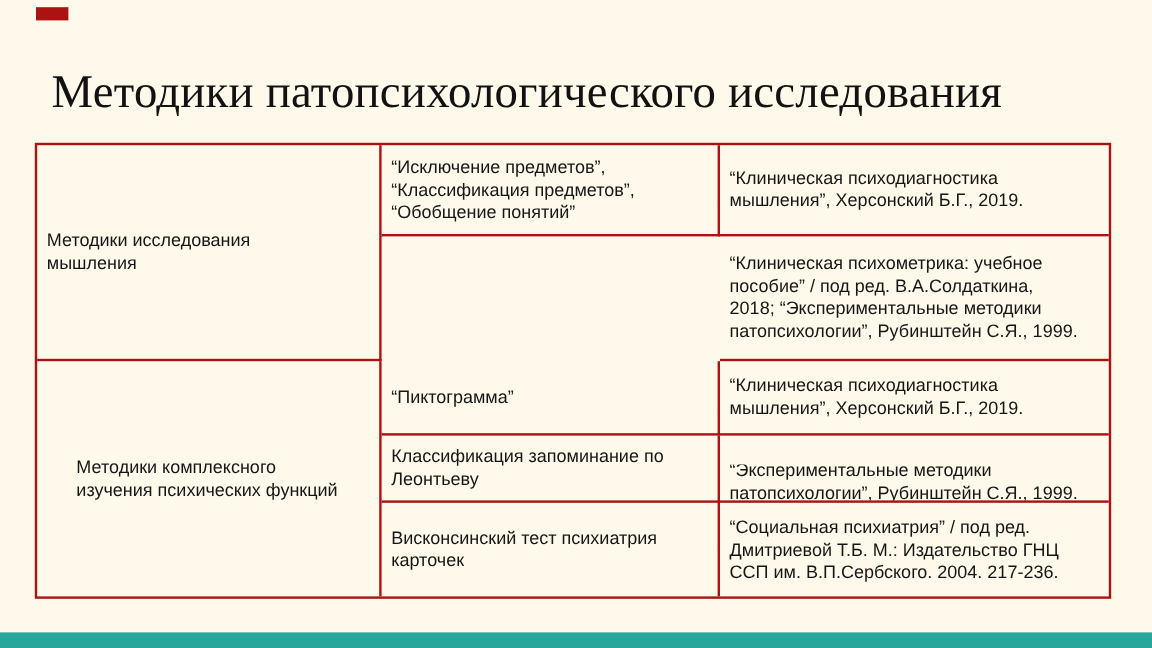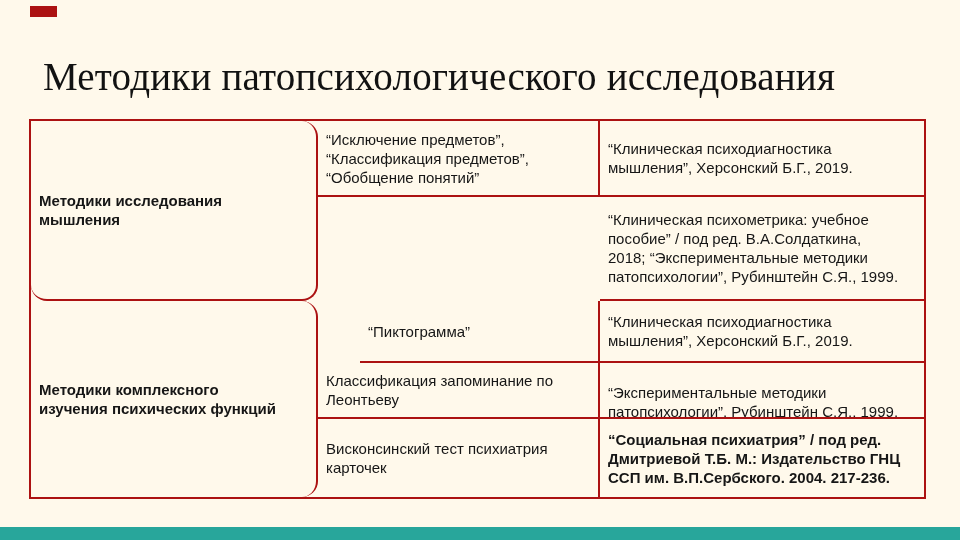--- a/index.html
+++ b/index.html
@@ -38,33 +38,33 @@
     font-size:15px;line-height:19px;
   }
   .cell{
     display:flex;align-items:center;
     padding:5px 10px 5px 8px;
     border-right:2px solid var(--border-red);
     border-bottom:2px solid var(--border-red);
     overflow:hidden;
   }
   .cell span{white-space:pre-wrap;}
-  .cat{font-weight:bold;border-radius:16px;}
+  .cat{font-weight:normal;}
   .cat-1{grid-column:1;grid-row:1 / 3;}
-  .cat-2{grid-column:1;grid-row:3 / 6;border-bottom:none;}
+  .cat-2{grid-column:1;grid-row:3 / 6;border-bottom:none;justify-content:center;}
   .m1{grid-column:2;grid-row:1;}
   .s1{grid-column:3;grid-row:1;border-right:none;}
   .m2{grid-column:2;grid-row:2;}
   .s2{grid-column:3;grid-row:2;border-right:none;}
-  .m3{grid-column:2;grid-row:3;margin-left:42px;}
+  .m3{grid-column:2;grid-row:3;}
   .s3{grid-column:3;grid-row:3;border-right:none;}
   .m4{grid-column:2;grid-row:4;}
   .s4{grid-column:3;grid-row:4;border-right:none;margin-top:24px;}
   .m5{grid-column:2;grid-row:5;border-bottom:none;}
-  .s5{grid-column:3;grid-row:5;border-right:none;border-bottom:none;font-weight:bold;}
+  .s5{grid-column:3;grid-row:5;border-right:none;border-bottom:none;}
   .footer-bar{
     position:absolute;left:0;right:0;top:527px;height:13px;
     background:var(--footer-teal);
   }
 </style>
 </head>
 <body>
 
 <div class="slide">
 

